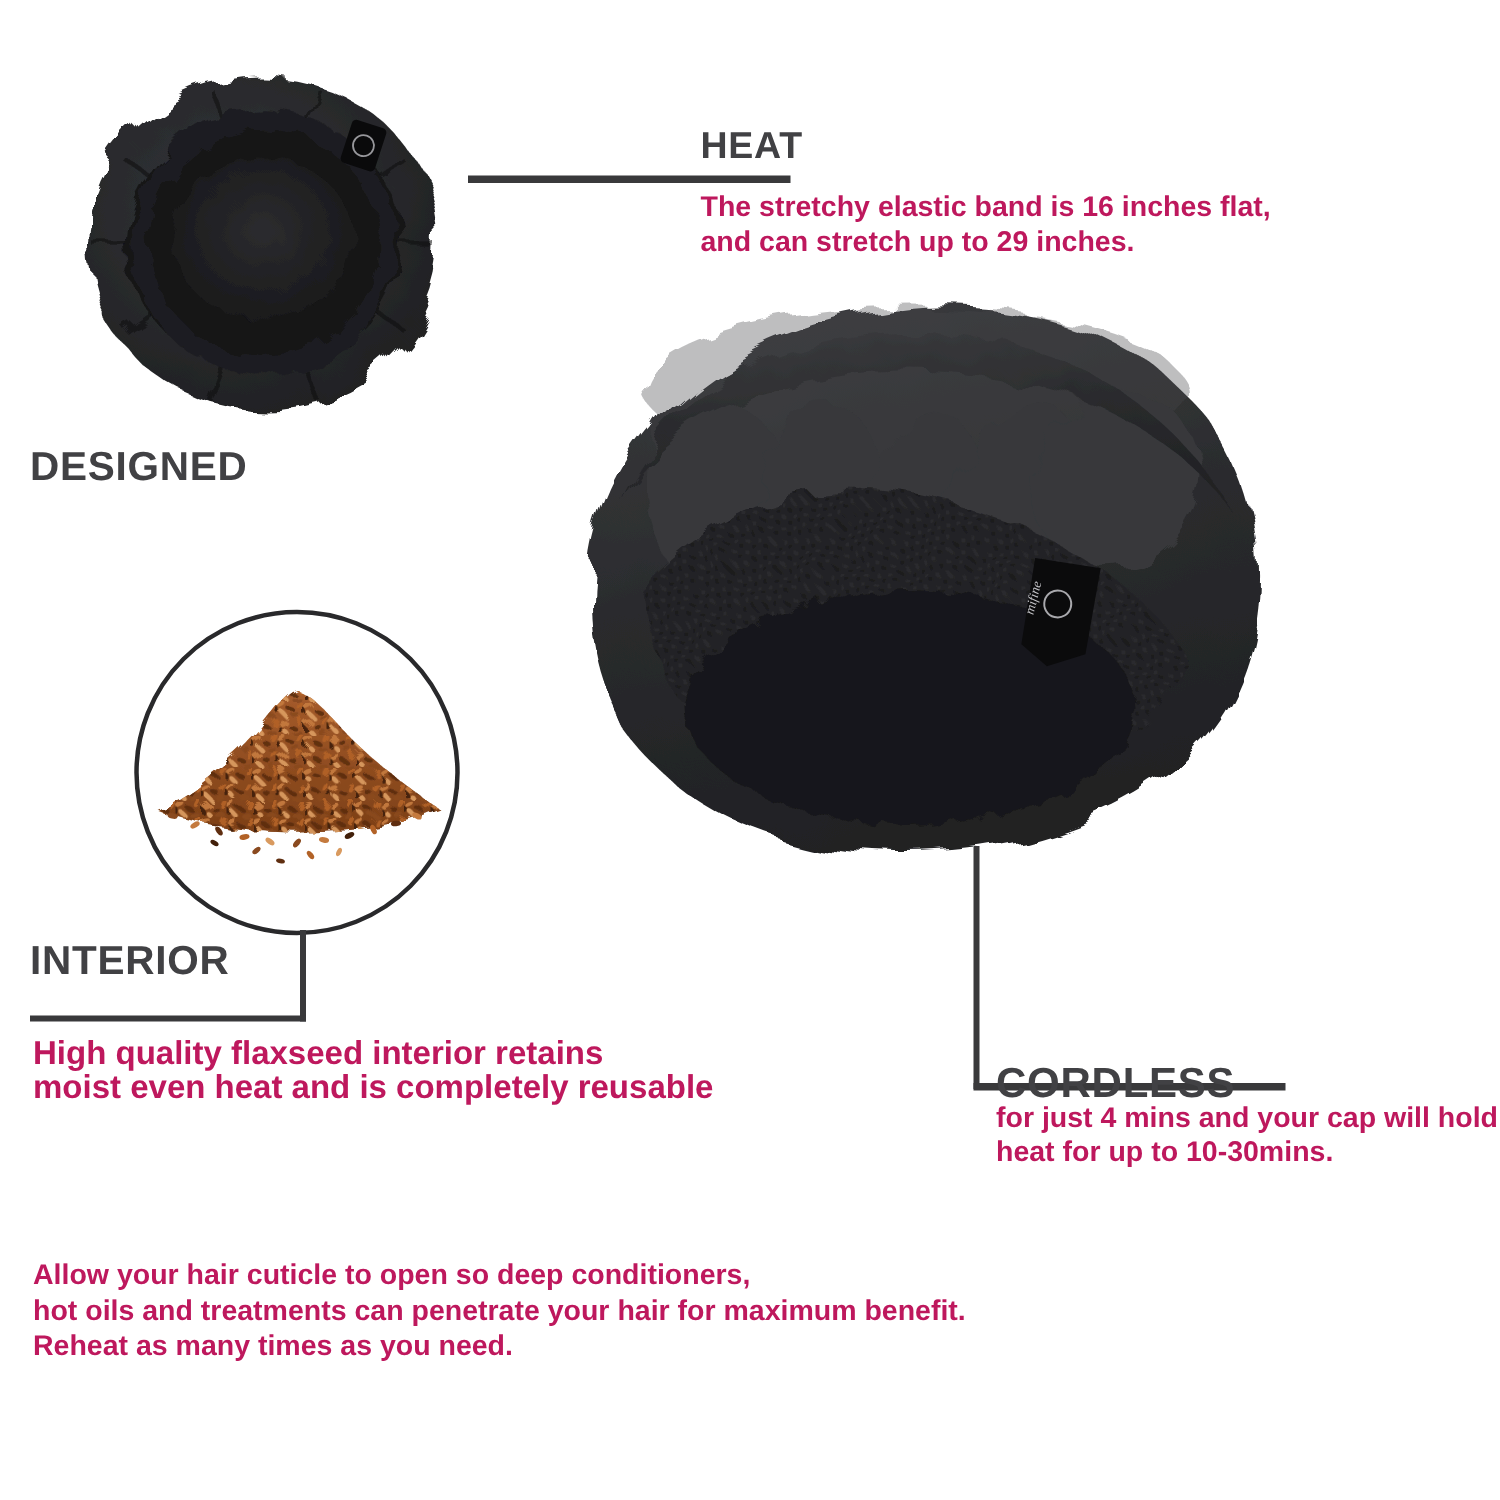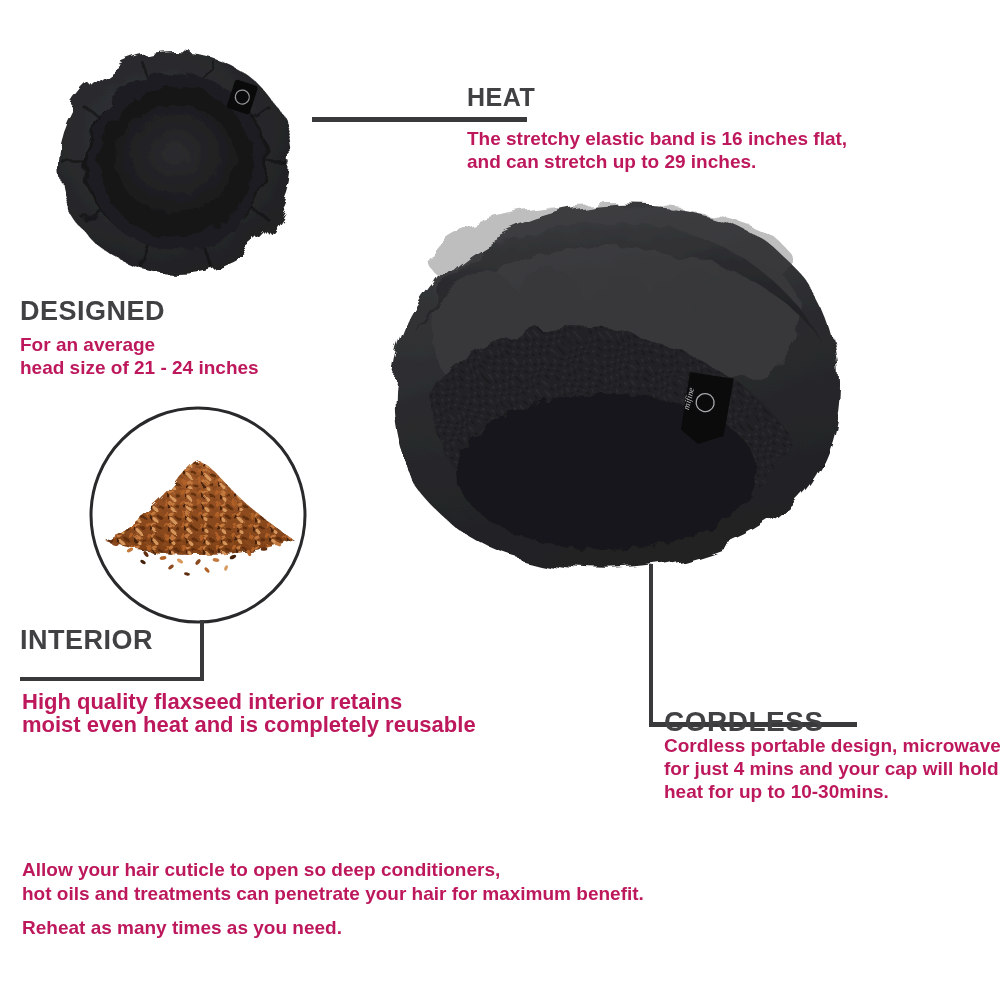--- a/index.html
+++ b/index.html
@@ -29,22 +29,22 @@
   .interior-hline   { left:20px;  top:677px; width:184px; height:4px; }
   .interior-heading { left:20px;  top:626px; font-size:27px; }
   .interior-body    { left:22px;  top:690px; font-size:22px; line-height:23px; }
   
   .cordless-vline   { left:649px; top:564px; width:4px; height:162px; }
   .cordless-hline   { left:649px; top:722px; width:208px; height:5px; }
   .cordless-heading { left:664px; top:679px; font-size:28px;margin-top:28px; }
   .cordless-body    { left:664px; top:734px; font-size:19px; line-height:23px; }
   
   .gentle-heading { left:22px; top:799px; font-size:28px; }
-  .gentle-body    { left:22px; top:858px; font-size:19px; line-height:23.5px; }
-  .gentle-body div:nth-child(3) { margin-top:11px; }
+  .gentle-body    { left:22px; top:839px; font-size:19px; line-height:23.5px; }
+  .gentle-body div:nth-child(3) { margin-top:0; }
 </style>
 </head>
 <body>
 
 <div class="canvas">
 
   <svg class="abs" style="left:28px; top:36px;" width="292" height="262" viewBox="0 0 292 262" role="img" aria-label="black flaxseed heat cap seen from above">
     <defs>
       <radialGradient id="gTop" cx="42%" cy="38%" r="75%">
         <stop offset="0%" stop-color="#35363a"></stop>
@@ -209,38 +209,33 @@
   </svg>
 
   <div class="abs heading size-heading">HEAT</div>
   <div class="abs connector size-line"></div>
   <div class="abs body-text size-body">
     <div>The stretchy elastic band is 16 inches flat,</div>
     <div>and can stretch up to 29 inches.</div>
   </div>
 
   <div class="abs heading designed-heading">DESIGNED</div>
-  <div class="abs body-text designed-body">
-    <div>For an average</div>
-    <div>head size of 21 - 24 inches</div>
-  </div>
 
   <div class="abs connector interior-vline"></div>
   <div class="abs connector interior-hline"></div>
   <div class="abs heading interior-heading">INTERIOR</div>
   <div class="abs body-text interior-body">
     <div>High quality flaxseed interior retains</div>
     <div>moist even heat and is completely reusable</div>
   </div>
 
   <div class="abs connector cordless-vline"></div>
   <div class="abs connector cordless-hline"></div>
   <div class="abs heading cordless-heading">CORDLESS</div>
   <div class="abs body-text cordless-body">
-    <div>Cordless portable design, microwave</div>
     <div>for just 4 mins and your cap will hold</div>
     <div>heat for up to 10-30mins.</div>
   </div>
 
   <div class="abs body-text gentle-body">
     <div>Allow your hair cuticle to open so deep conditioners,</div>
     <div>hot oils and treatments can penetrate your hair for maximum benefit.</div>
     <div>Reheat as many times as you need.</div>
   </div>
 

